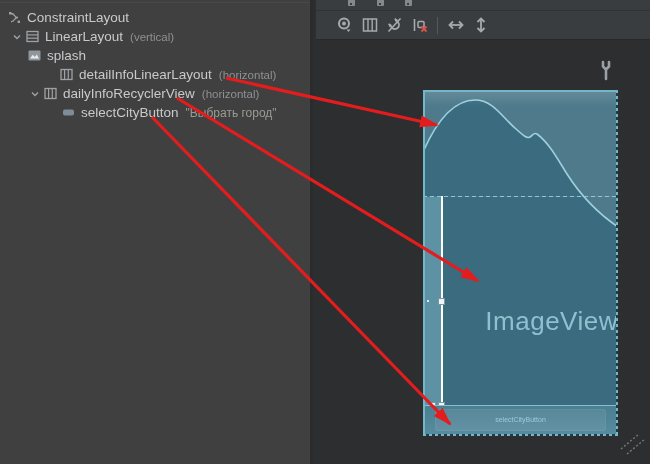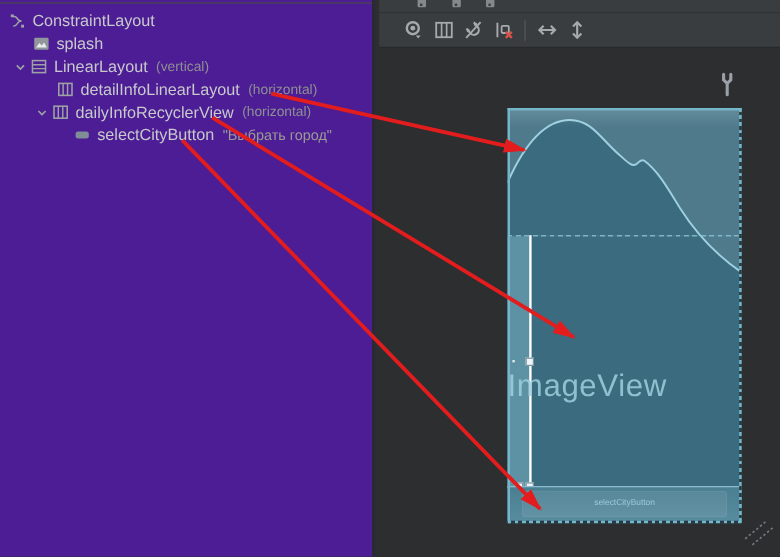--- a/index.html
+++ b/index.html
@@ -7,21 +7,21 @@
     width:650px;height:464px;overflow:hidden;
     background:#2c2e30;
     font-family:"Liberation Sans",sans-serif;
     -webkit-font-smoothing:antialiased;
   }
   .app{position:relative;width:650px;height:464px;}
 
   
   .tree-panel{
     position:absolute;left:0;top:0;width:313px;height:464px;
-    background:#4c1d95;border-right:3px solid #292b2d;box-sizing:border-box;
+    background:#404040;border-right:3px solid #292b2d;box-sizing:border-box;
   }
   .tree-topline{position:absolute;left:0;top:2px;width:100%;height:1px;background:#47494b;}
   .tree-rows{position:absolute;left:0;top:8px;width:100%;}
   .trow{
     height:19px;display:flex;align-items:center;box-sizing:border-box;
     font-size:13.5px;color:#c7c9cb;white-space:nowrap;cursor:default;
   }
   .trow.selected{background:#142e41;color:#dde3e8;}
   .chev{width:18px;display:flex;justify-content:center;align-items:center;flex:0 0 18px;}
   .ticon{width:13px;height:13px;margin-right:6px;flex:0 0 13px;display:inline-block;}
@@ -58,21 +58,21 @@
   .top-scrim{position:absolute;left:0;top:0;width:195px;height:16px;
     background:linear-gradient(rgba(255,255,255,0.14),rgba(255,255,255,0));}
   .divider{position:absolute;left:0;top:106px;width:195px;height:1px;
     background:repeating-linear-gradient(90deg,#8ec6d8 0 4px,rgba(142,198,216,0.15) 4px 7px);}
   .left-strip{position:absolute;left:0;top:107px;width:19px;height:208px;background:#5d91a4;}
   .sel-line-v{position:absolute;left:18px;top:106px;width:2px;height:211px;background:#ffffff;}
   .sel-line-b{position:absolute;left:0;top:315px;width:21px;height:2px;background:#ffffff;}
   .handle{position:absolute;width:7px;height:7px;background:#eef4f7;border:1px solid #7d95a0;box-sizing:border-box;}
   .hdot{position:absolute;left:4px;top:210px;width:2px;height:2px;background:#dfe9ee;}
   .imageview-label{
-    position:absolute;left:0;top:216px;width:195px;text-align:left;
+    position:absolute;left:0;top:216px;width:195px;text-align:right;
     font-size:26px;color:rgba(158,208,222,0.85);letter-spacing:0.5px;
   }
   .bottom-strip{
     position:absolute;left:0;top:315px;width:195px;height:29px;
     background:linear-gradient(180deg,#4a7e91,#578b9e);
     border-top:1px solid rgba(160,210,226,0.7);box-sizing:border-box;
   }
   .city-button{
     position:absolute;left:12px;top:3px;width:171px;height:22px;border-radius:3px;
     background:rgba(255,255,255,0.07);border:1px solid rgba(255,255,255,0.06);box-sizing:border-box;
@@ -103,48 +103,48 @@
         <span class="ticon">
           <svg width="13" height="13" viewBox="0 0 13 13">
               <path d="M2.5 2.5 C 8.5 2.5 4.5 6.5 10 6.5 C 5 6.5 8 10.5 3 10.8" fill="none" stroke="#9ea2a5" stroke-width="1.3"></path>
               <rect x="1" y="1" width="2.4" height="2.4" fill="#9ea2a5"></rect>
               <rect x="9.6" y="9.6" width="2.4" height="2.4" fill="#9ea2a5"></rect>
             </svg>
         </span>
         <span class="tlabel">ConstraintLayout</span>
       </div>
 
-      <div class="trow" style="padding-left:28px">
-        <span class="ticon">
-          <svg width="13" height="13" viewBox="0 0 13 13">
-              <rect x="0.5" y="1.5" width="12" height="10" rx="1" fill="#90969b"></rect>
-              <path d="M2 9.5 L4.8 5.8 L6.8 8 L8.8 5.5 L11 9.5 Z" fill="#e9ebec"></path>
-            </svg>
-        </span>
-        <span class="tlabel">splash</span>
-      </div>
-
       <div class="trow" style="padding-left:8px">
         <span class="chev">
           <svg width="10" height="10" viewBox="0 0 10 10">
               <path d="M2 3.5 L5 6.5 L8 3.5" fill="none" stroke="#9ea2a5" stroke-width="1.4"></path>
             </svg>
         </span>
         <span class="ticon">
           <svg width="13" height="13" viewBox="0 0 13 13">
               <rect x="1" y="1.5" width="11" height="10" fill="none" stroke="#9ea2a5" stroke-width="1.3"></rect>
               <line x1="1" y1="4.9" x2="12" y2="4.9" stroke="#9ea2a5" stroke-width="1.2"></line>
               <line x1="1" y1="8.2" x2="12" y2="8.2" stroke="#9ea2a5" stroke-width="1.2"></line>
             </svg>
         </span>
         <span class="tlabel">LinearLayout</span>
         <span class="tmeta">(vertical)</span>
       </div>
 
-      <div class="trow" style="padding-left:48px">
+      <div class="trow" style="padding-left:28px">
+        <span class="ticon">
+          <svg width="13" height="13" viewBox="0 0 13 13">
+              <rect x="0.5" y="1.5" width="12" height="10" rx="1" fill="#90969b"></rect>
+              <path d="M2 9.5 L4.8 5.8 L6.8 8 L8.8 5.5 L11 9.5 Z" fill="#e9ebec"></path>
+            </svg>
+        </span>
+        <span class="tlabel">splash</span>
+      </div>
+
+      <div class="trow" style="padding-left:60px">
         <span class="ticon">
           <svg width="13" height="13" viewBox="0 0 13 13">
               <rect x="1" y="1.5" width="11" height="10" fill="none" stroke="#9ea2a5" stroke-width="1.3"></rect>
               <line x1="4.6" y1="1.5" x2="4.6" y2="11.5" stroke="#9ea2a5" stroke-width="1.2"></line>
               <line x1="8.3" y1="1.5" x2="8.3" y2="11.5" stroke="#9ea2a5" stroke-width="1.2"></line>
             </svg>
         </span>
         <span class="tlabel">detailInfoLinearLayout</span>
         <span class="tmeta">(horizontal)</span>
       </div>

